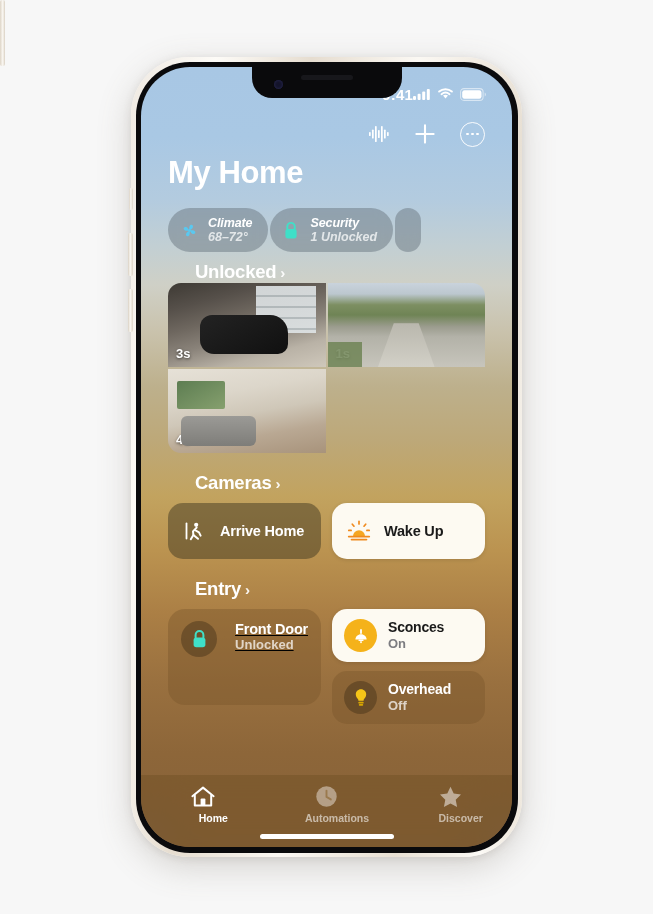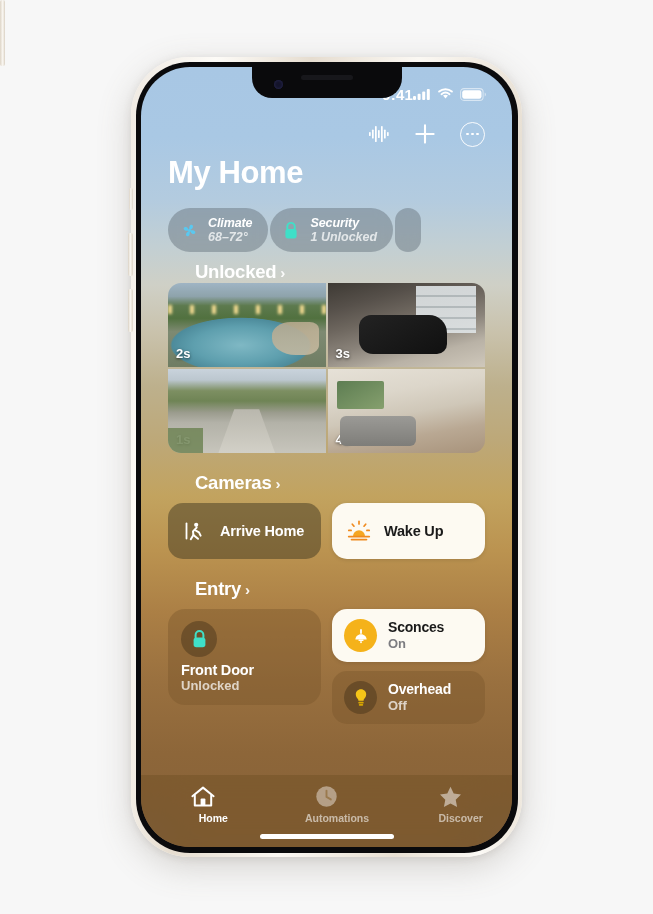--- a/index.html
+++ b/index.html
@@ -219,21 +219,21 @@
 
   
   .entry-wrap{ padding:19px 27px 0 27px; }
   .entry-grid{ display:flex; gap:11px; margin-top:9px; }
   .entry-col{ flex:1; display:flex; flex-direction:column; gap:9px; }
 
   .tile-big{
     height:96px; border-radius:17px;
     background:rgba(120,86,42,.40);
     padding:12px 13px; position:relative;
-    display:flex; flex-direction:column; justify-content:space-between;
+    display:flex; justify-content:space-between;text-decoration:underline;
   }
   .tile-icobg{
     width:36px; height:36px; border-radius:50%;
     background:rgba(60,44,22,.42);
     display:flex; align-items:center; justify-content:center;
   }
   .tile-name{ color:#fff; font-size:14.5px; font-weight:700; letter-spacing:-.2px; }
   .tile-sub{ color:rgba(255,255,255,.72); font-size:13px; font-weight:600; }
 
   .tile-small{
@@ -379,23 +379,20 @@
 
       <div class="chip chip-partial"></div>
     </div>
 
     <div class="cam-wrap">
       <div class="sec-head">
         <span>Unlocked</span>
         <span class="chev">›</span>
       </div>
       <div class="cam-grid">
-        <div class="cam art-pool">
-          <span class="cam-badge">2s</span>
-        </div>
         <div class="cam art-garage">
           <span class="cam-badge">3s</span>
         </div>
         <div class="cam art-street">
           <span class="cam-badge">1s</span>
         </div>
         <div class="cam art-living">
           <span class="cam-badge">4s</span>
         </div>
       </div>

